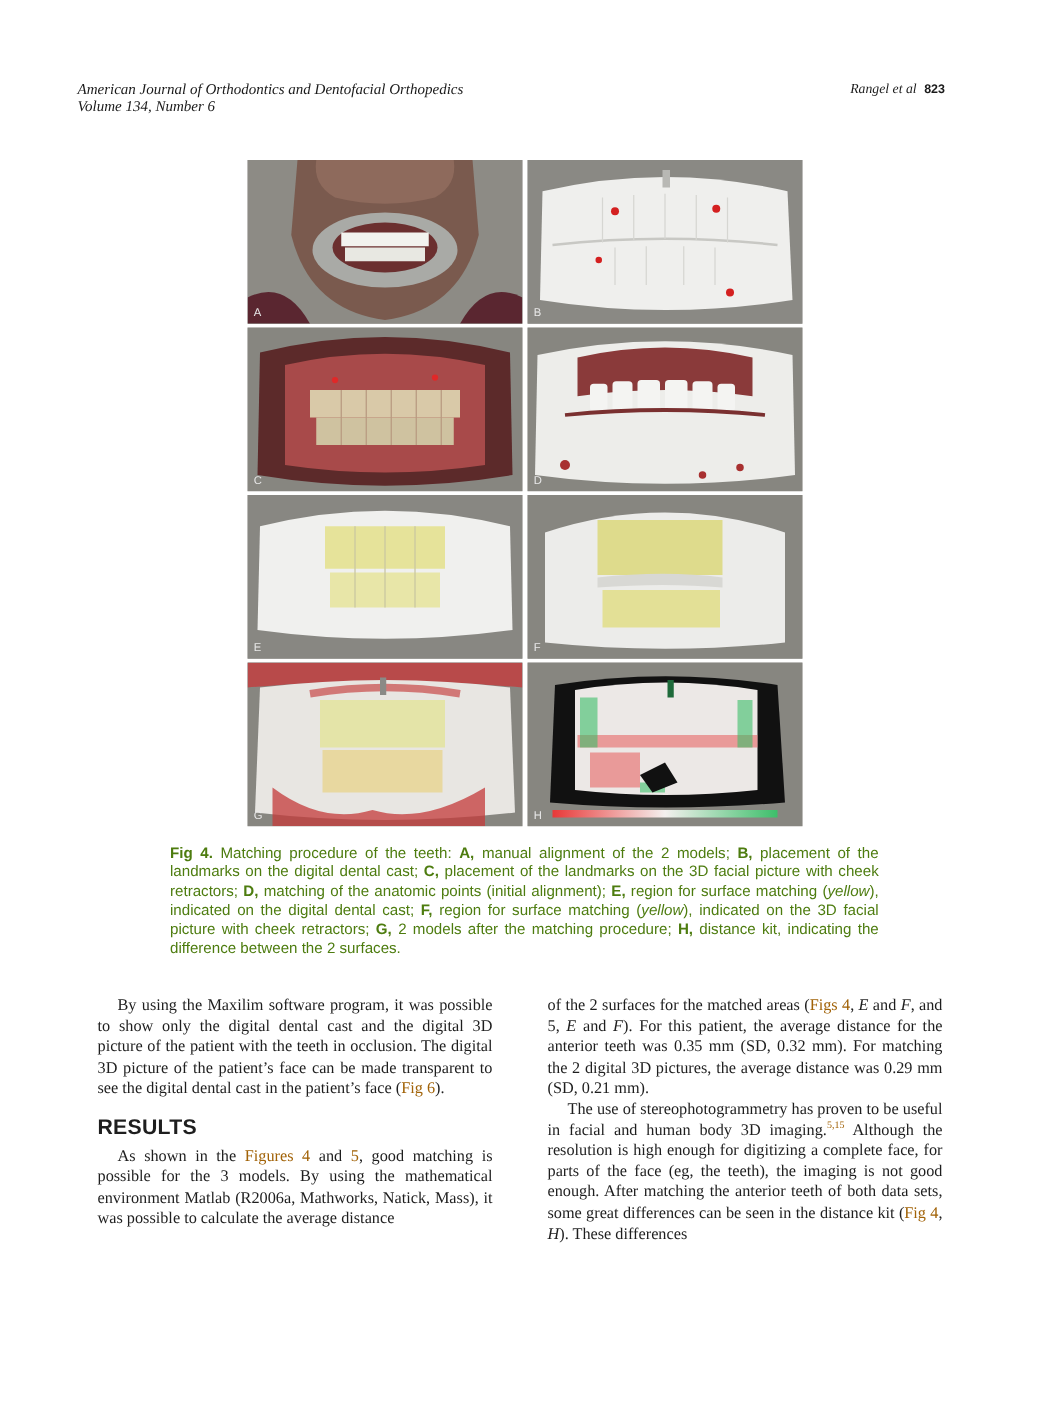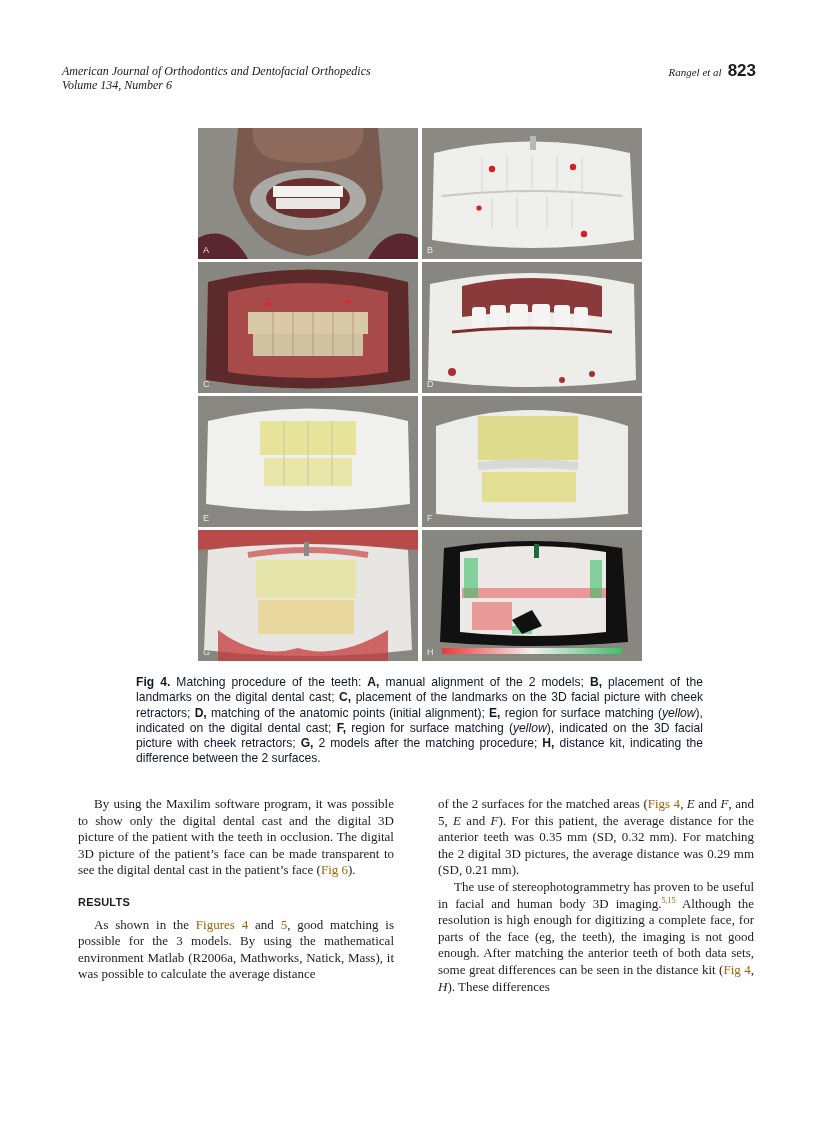--- a/index.html
+++ b/index.html
@@ -5,42 +5,42 @@
   html, body { margin: 0; padding: 0; background: #ffffff; }
   body { width: 838px; height: 1122px; position: relative; overflow: hidden; color: #1a1a1a; }
   .serif { font-family: "Liberation Serif", "DejaVu Serif", serif; }
   .sans { font-family: "Liberation Sans", "DejaVu Sans", sans-serif; }
 
   
   .running-header { position: absolute; left: 62px; top: 64px; width: 694px; height: 32px; }
   .journal-line { font-style: italic; font-size: 12px; line-height: 14px; }
   .hdr-right { position: absolute; right: 0; top: 0; font-size: 11px; line-height: 14px; }
   .hdr-right .authors { font-style: italic; margin-left: 25px; }
-  .hdr-right .page-no { font-weight: bold; margin-left: 6px; font-size: 17px; }
+  .hdr-right .page-no { font-weight: bold; margin-left: 6px; font-size: 10px; }
 
   
   .figure { position: absolute; left: 198px; top: 128px; width: 444px; height: 532px;
             display: grid; grid-template-columns: 220px 220px; grid-template-rows: 131px 131px 131px 131px;
             column-gap: 4px; row-gap: 3px; background: #fff; }
   .panel { position: relative; overflow: hidden; background: #8a8882; }
   .panel-label { position: absolute; left: 5px; bottom: 4px; font-size: 9px; color: #e8e8e8; }
   .panel-svg { position: absolute; left: 0; top: 0; width: 100%; height: 100%; }
 
   
   .caption { position: absolute; left: 136px; top: 675px; width: 567px; font-size: 12.1px; line-height: 15.3px;
-             text-align: justify; color: #0f172a; }
+             text-align: justify; color: #4d7c0f; }
   .caption b { font-weight: bold; }
 
   
   .col { position: absolute; top: 796px; width: 316px; font-size: 13px; line-height: 16.6px; text-align: justify; color: #1e1e1e; }
   .col-left { left: 78px; }
   .col-right { left: 438px; }
   .para { margin: 0; text-indent: 16px; }
   .para.noindent { text-indent: 0; }
-  .section-heading { font-size: 11px; font-weight: bold; margin: 15px 0 6px 0; letter-spacing: 0.2px; text-indent: 0; }
+  .section-heading { font-size: 17px; font-weight: bold; margin: 15px 0 6px 0; letter-spacing: 0.2px; text-indent: 0; }
   .link { color: #a16207; }
   sup { font-size: 8px; line-height: 0; vertical-align: super; }
 </style>
 </head>
 <body>
 
 <div class="running-header serif">
   <div class="journal-line">American Journal of Orthodontics and Dentofacial Orthopedics</div>
   <div class="journal-line">Volume 134, Number 6</div>
   <div class="hdr-right">

